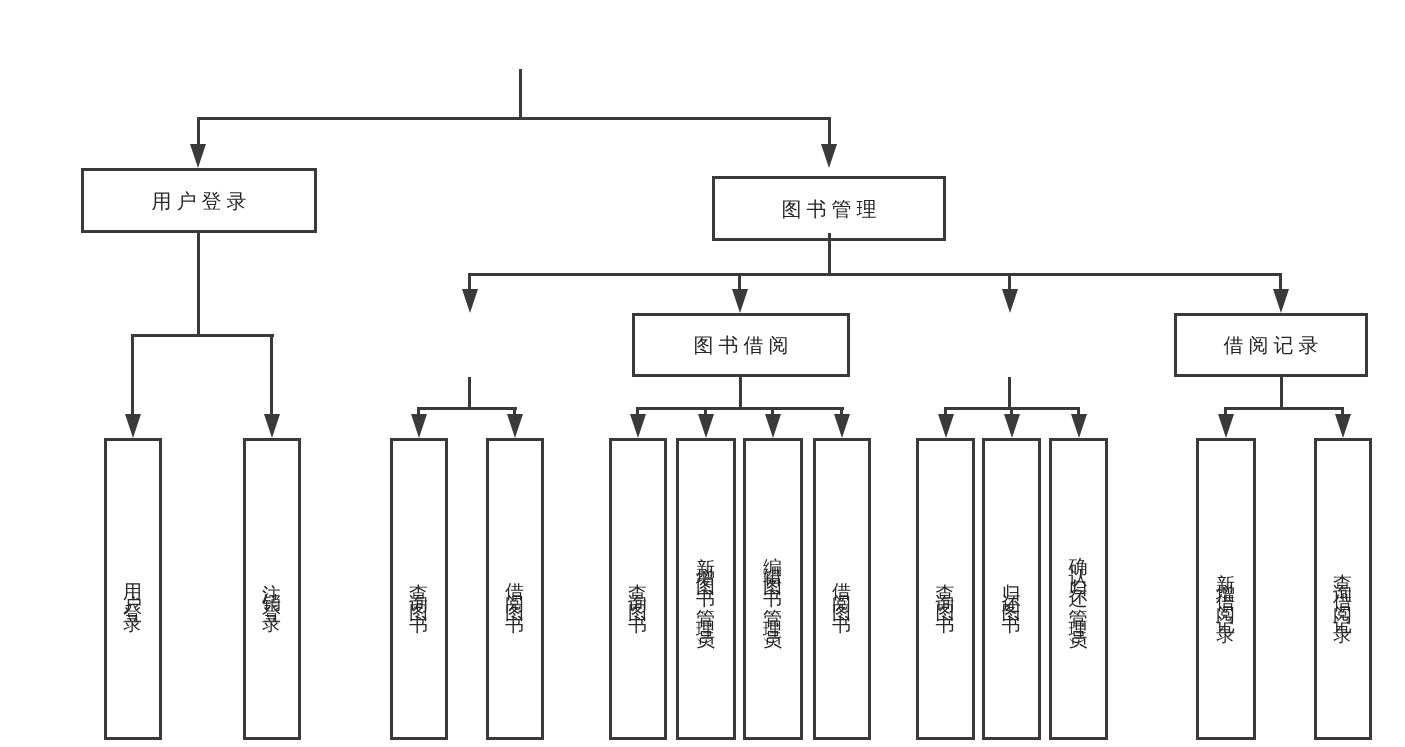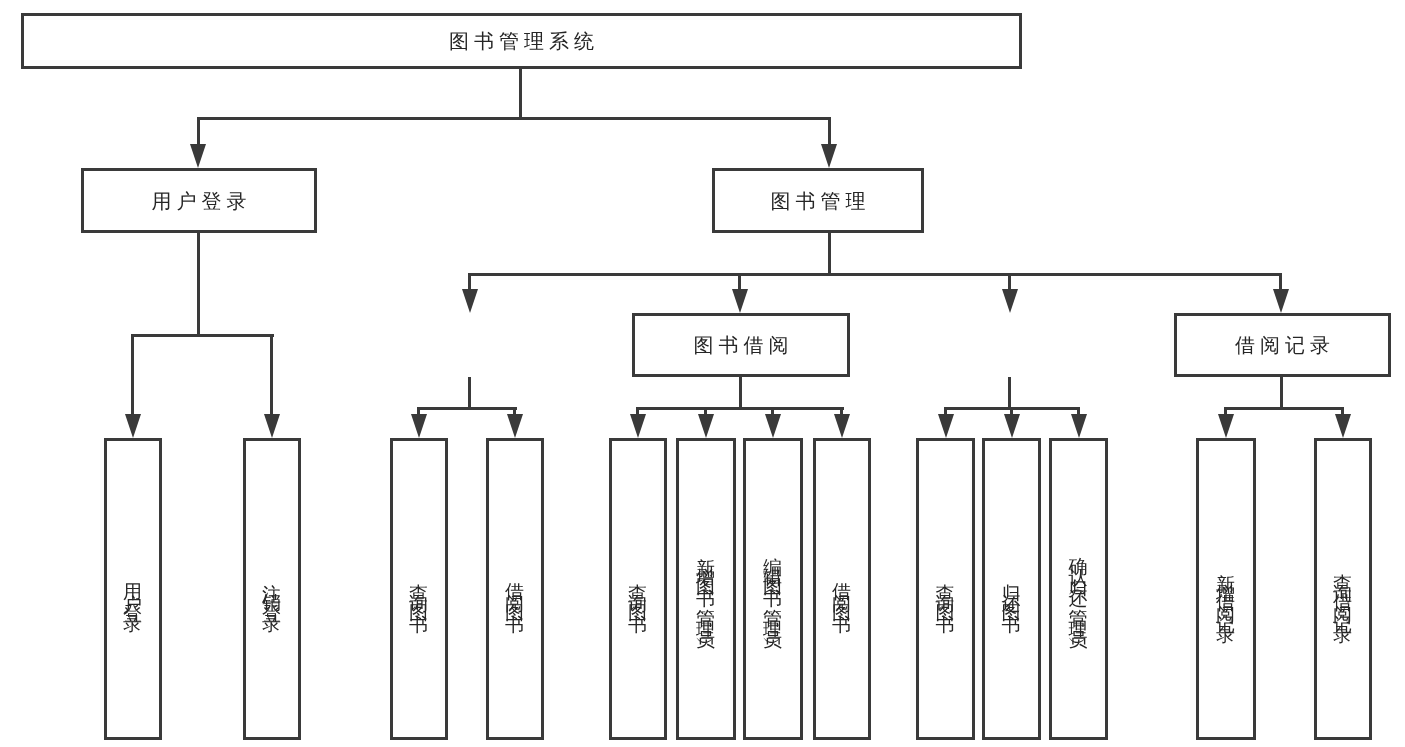--- a/index.html
+++ b/index.html
@@ -26,27 +26,26 @@
   .wm{
     position:absolute;top:714px;right:8px;z-index:5;
     font-size:21px;color:rgba(148,148,148,0.75);letter-spacing:1px;white-space:nowrap;
   }
 </style>
 </head>
 <body>
 
 <div class="stage">
 
-  <div class="box hbox" style="left:21px;top:13px;width:1001px;height:56px">图书管理系统</div>
 
   <div class="box hbox" style="left:81px;top:168px;width:236px;height:65px">用户登录</div>
-  <div class="box hbox" style="left:712px;top:168px;width:212px;height:65px">图书管理</div>
+  <div class="box hbox" style="left:712px;top:176px;width:234px;height:65px">图书管理</div>
 
   <div class="box hbox" style="left:632px;top:313px;width:218px;height:64px">图书借阅</div>
-  <div class="box hbox" style="left:1174px;top:313px;width:217px;height:64px">借阅记录</div>
+  <div class="box hbox" style="left:1174px;top:313px;width:194px;height:64px">借阅记录</div>
 
   <div class="box vbox" style="left:104px;top:438px;width:58px;height:302px">用户登录</div>
   <div class="box vbox" style="left:243px;top:438px;width:58px;height:302px">注销登录</div>
 
   <div class="box vbox" style="left:390px;top:438px;width:58px;height:302px">查询图书</div>
   <div class="box vbox" style="left:486px;top:438px;width:58px;height:302px">借阅图书</div>
 
   <div class="box vbox" style="left:609px;top:438px;width:58px;height:302px">查询图书</div>
   <div class="box vbox" style="left:676px;top:438px;width:60px;height:302px">新增图书（管理员）</div>
   <div class="box vbox" style="left:743px;top:438px;width:60px;height:302px">编辑图书（管理员）</div>

